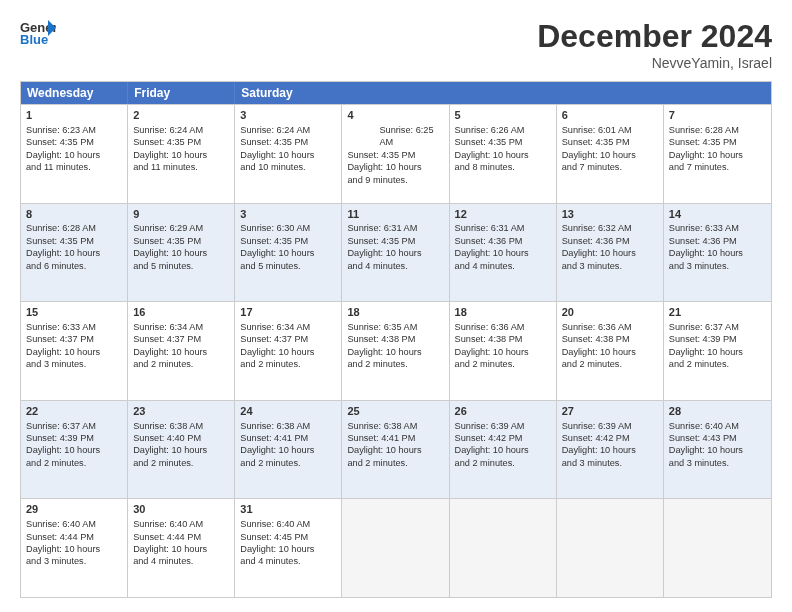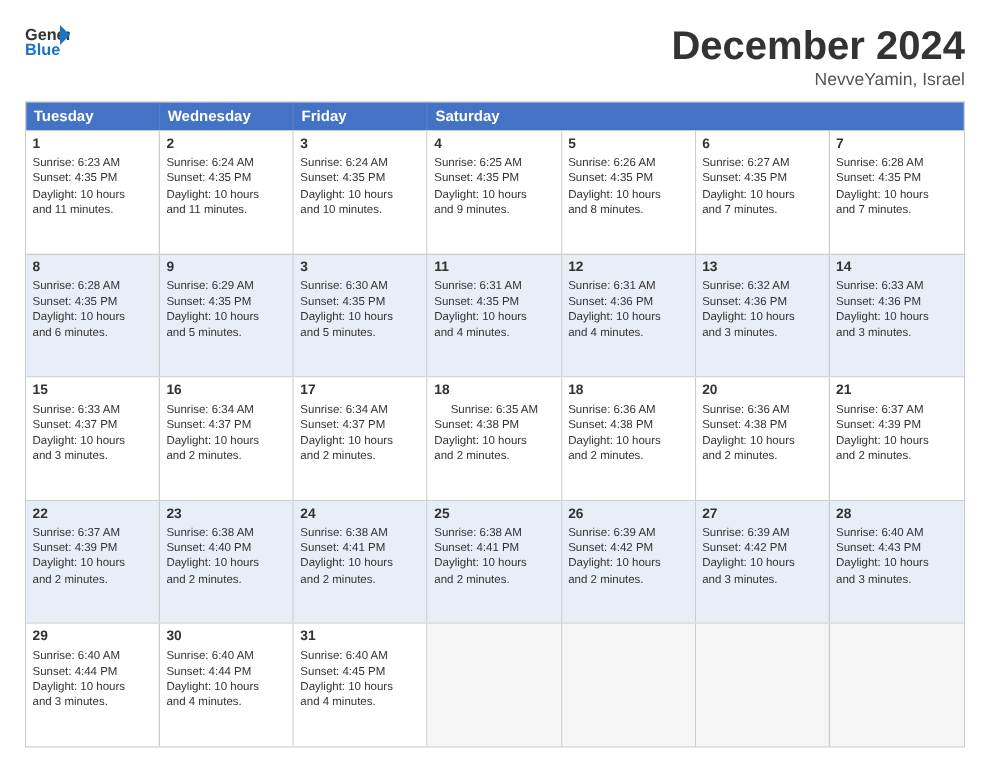--- a/index.html
+++ b/index.html
@@ -115,21 +115,20 @@
       </div>
     </div>
     <div class="title-block">
       <div class="main-title">December 2024</div>
       <div class="subtitle">NevveYamin, Israel</div>
     </div>
   </div>
 
   <div class="calendar">
     <div class="cal-header" id="cal-header">
-        <div class="cal-header-cell">Tuesday</div>
         <div class="cal-header-cell">Wednesday</div>
         <div class="cal-header-cell">Friday</div>
         <div class="cal-header-cell">Saturday</div>
       </div>
     <div class="cal-body" id="cal-body">
         <div class="cal-row">
           <div class="cal-cell">
             <span class="day-num">1</span>
             <span style="display: block;">Sunrise: 6:23 AM</span>
             <span style="display: block;">Sunset: 4:35 PM</span>
@@ -145,35 +144,35 @@
           </div>
           <div class="cal-cell">
             <span class="day-num">3</span>
             <span style="display: block;">Sunrise: 6:24 AM</span>
             <span style="display: block;">Sunset: 4:35 PM</span>
             <span style="display: block;">Daylight: 10 hours</span>
             <span style="display: block;">and 10 minutes.</span>
           </div>
           <div class="cal-cell">
             <span class="day-num">4</span>
-            <span style="display: block;">Sunrise: 6:25 AM</span>
+            <span style="display: block; margin-left: 32px;">Sunrise: 6:25 AM</span>
             <span style="display: block;">Sunset: 4:35 PM</span>
             <span style="display: block;">Daylight: 10 hours</span>
             <span style="display: block;">and 9 minutes.</span>
           </div>
           <div class="cal-cell">
             <span class="day-num">5</span>
             <span style="display: block;">Sunrise: 6:26 AM</span>
             <span style="display: block;">Sunset: 4:35 PM</span>
             <span style="display: block;">Daylight: 10 hours</span>
             <span style="display: block;">and 8 minutes.</span>
           </div>
           <div class="cal-cell">
             <span class="day-num">6</span>
-            <span style="display: block;">Sunrise: 6:27 AM</span>
+            <span style="display: block;">Sunrise: 6:01 AM</span>
             <span style="display: block;">Sunset: 4:35 PM</span>
             <span style="display: block;">Daylight: 10 hours</span>
             <span style="display: block;">and 7 minutes.</span>
           </div>
           <div class="cal-cell">
             <span class="day-num">7</span>
             <span style="display: block;">Sunrise: 6:28 AM</span>
             <span style="display: block;">Sunset: 4:35 PM</span>
             <span style="display: block;">Daylight: 10 hours</span>
             <span style="display: block;">and 7 minutes.</span>
@@ -247,21 +246,21 @@
           </div>
           <div class="cal-cell">
             <span class="day-num">17</span>
             <span style="display: block;">Sunrise: 6:34 AM</span>
             <span style="display: block;">Sunset: 4:37 PM</span>
             <span style="display: block;">Daylight: 10 hours</span>
             <span style="display: block;">and 2 minutes.</span>
           </div>
           <div class="cal-cell">
             <span class="day-num">18</span>
-            <span style="display: block; text-align: center;">Sunrise: 6:35 AM</span>
+            <span style="display: block;">Sunrise: 6:35 AM</span>
             <span style="display: block;">Sunset: 4:38 PM</span>
             <span style="display: block;">Daylight: 10 hours</span>
             <span style="display: block;">and 2 minutes.</span>
           </div>
           <div class="cal-cell">
             <span class="day-num">18</span>
             <span style="display: block;">Sunrise: 6:36 AM</span>
             <span style="display: block;">Sunset: 4:38 PM</span>
             <span style="display: block;">Daylight: 10 hours</span>
             <span style="display: block;">and 2 minutes.</span>

